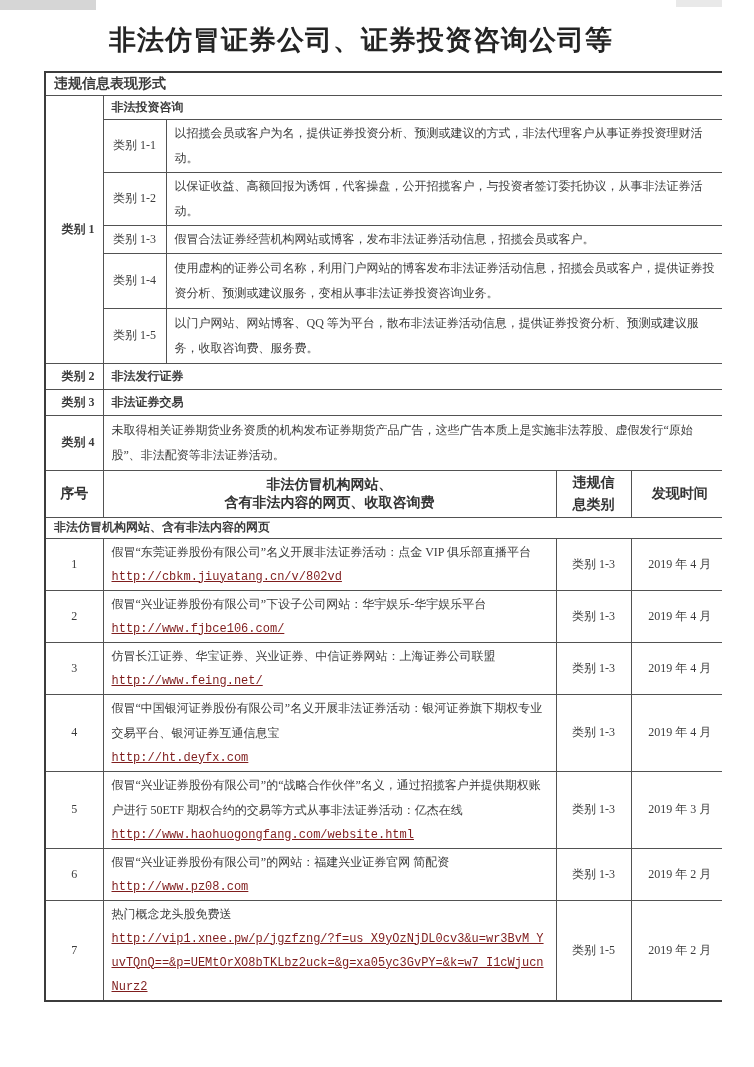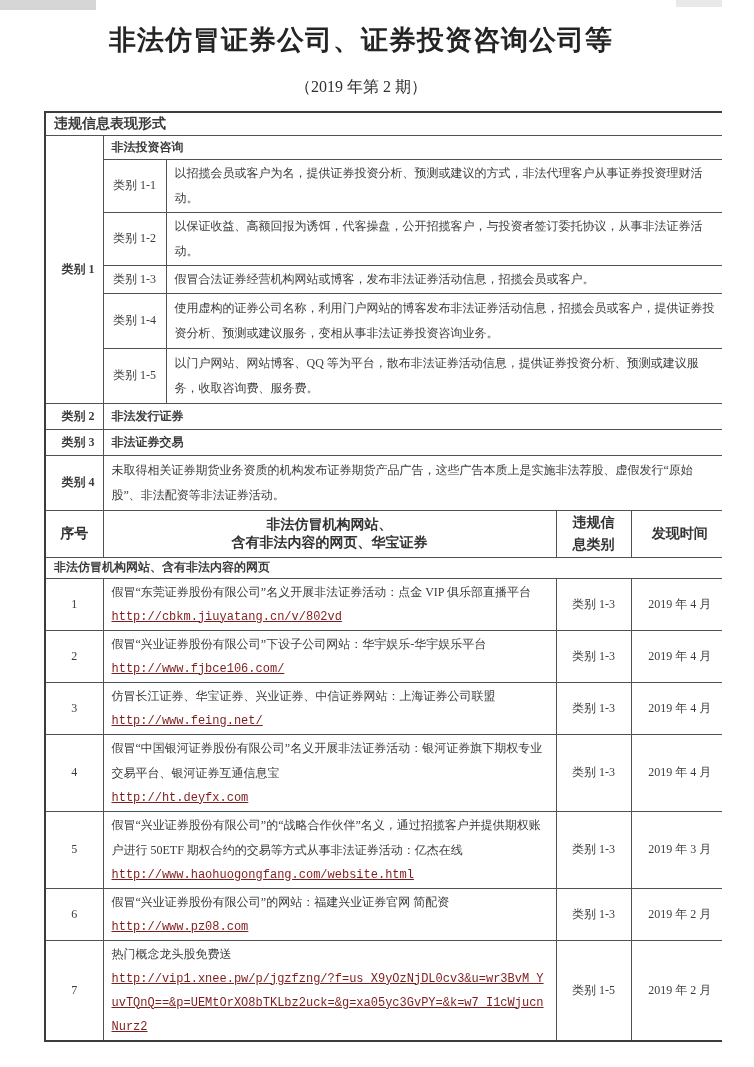--- a/index.html
+++ b/index.html
@@ -64,21 +64,20 @@
   .h66{height:66px}.h68{height:68px}
 </style>
 </head>
 <body>
 
 <div class="page">
   <div class="scan-edge-top"></div>
   <div class="scan-edge-right"></div>
 
   <div class="doc-title l1">非法仿冒证券公司、证券投资咨询公司等</div>
-  <div class="doc-subtitle">（2019 年第 2 期）</div>
 
   <table class="blacklist">
     <colgroup>
       <col style="width:58px">
         <col style="width:63px">
         <col style="width:390px">
         <col style="width:75px">
         <col style="width:98px">
     </colgroup>
 
@@ -120,21 +119,21 @@
     </tr>
     <tr class="h55">
       <td class="cat-label">类别 4</td>
       <td colspan="4" class="desc">未取得相关证券期货业务资质的机构发布证券期货产品广告，这些广告本质上是实施非法荐股、虚假发行“原始股”、非法配资等非法证券活动。</td>
     </tr>
 
     <tr class="h46">
       <td class="hdr">序号</td>
       <td colspan="2" class="hdr">
         <div>非法仿冒机构网站、</div>
-        <div>含有非法内容的网页、华宝证券</div>
+        <div>含有非法内容的网页、收取咨询费</div>
       </td>
       <td class="hdr">
         <div class="wrap3">违规信息类别</div>
       </td>
       <td class="hdr">发现时间</td>
     </tr>
     <tr class="h21">
       <td colspan="5" class="c b">非法仿冒机构网站、含有非法内容的网页</td>
     </tr>
 

